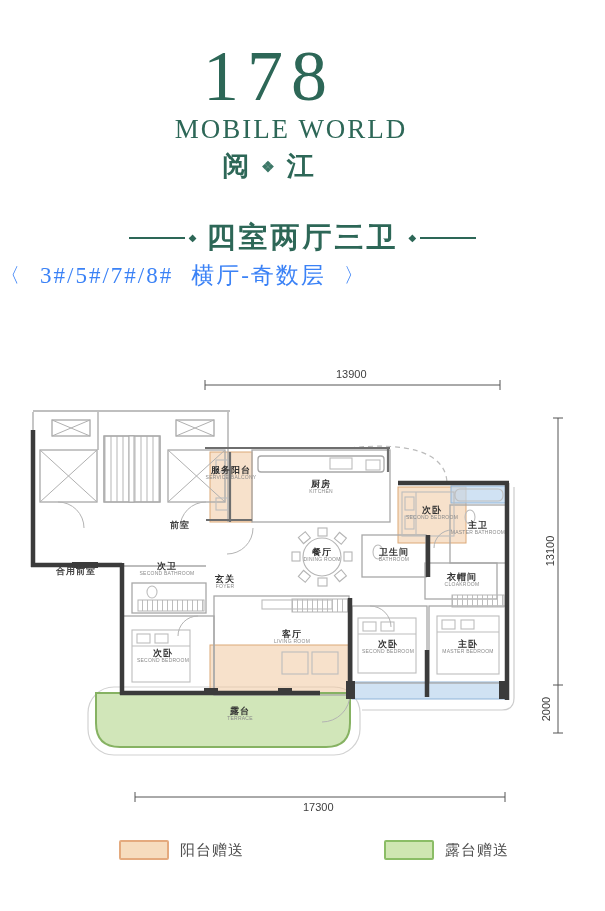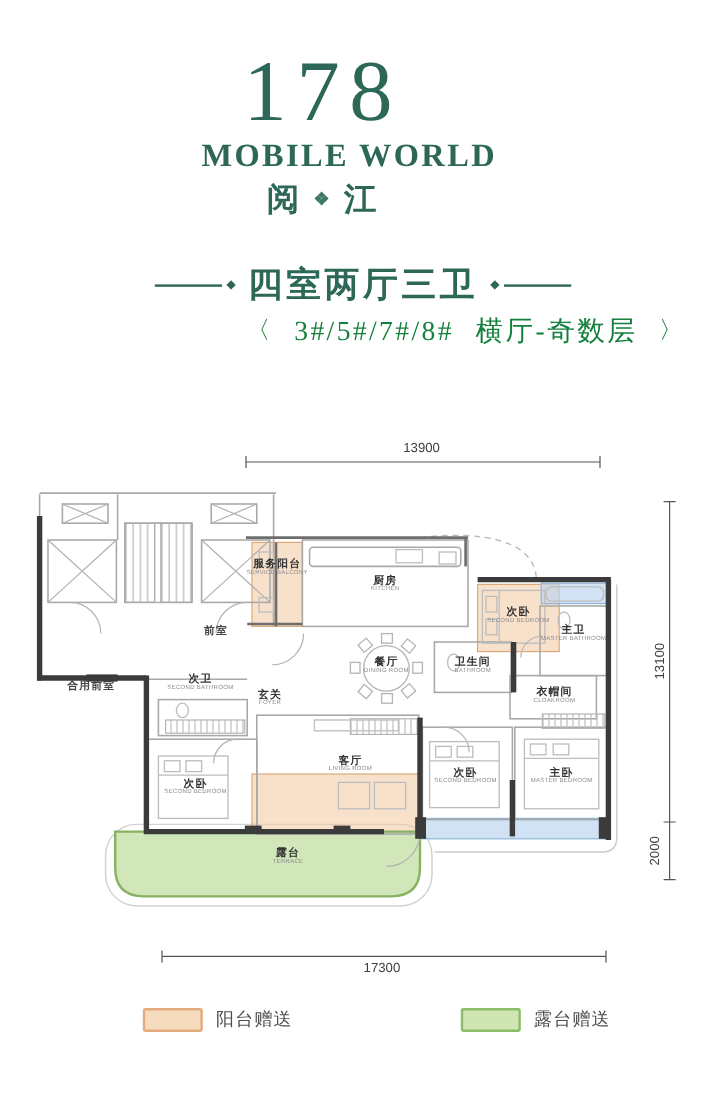--- a/index.html
+++ b/index.html
@@ -2,46 +2,46 @@
 <html><head>
 <meta charset="utf-8">
 <style>
   html,body{margin:0;padding:0;}
   body{width:605px;height:911px;background:#ffffff;font-family:"Liberation Sans",sans-serif;overflow:hidden;}
   .page{position:relative;width:605px;height:911px;background:#fff;}
 
   
   .logo{position:absolute;left:0;top:40px;width:538px;text-align:center;color:#2d6757;}
   .logo-number{font-family:"Liberation Serif",serif;font-size:72px;line-height:72px;letter-spacing:8px;font-weight:400;}
-  .logo-brand{font-family:"Liberation Serif",serif;font-size:27px;line-height:30px;letter-spacing:2px;font-weight:700;margin-top:2px;padding-left:44px;}
+  .logo-brand{font-family:"Liberation Serif",serif;font-size:27px;line-height:30px;letter-spacing:2px;font-weight:400;margin-top:2px;padding-left:44px;}
   .logo-cn{font-size:27px;line-height:32px;margin-top:6px;letter-spacing:2px;display:flex;align-items:center;justify-content:center;gap:10px;font-weight:600;}
   .logo-orn{font-size:15px;color:#3c7767;line-height:1;}
 
   
   .title-band{position:absolute;left:0;top:218px;width:605px;display:flex;align-items:center;justify-content:center;color:#2d6757;}
   .deco-line{display:inline-block;width:56px;border-top:2px solid #2d6757;}
   .deco-diamond{font-size:10px;margin:0 4px;line-height:1;}
   .title-text{font-size:29px;font-weight:700;letter-spacing:3px;margin:0 6px;}
-  .subtitle{position:absolute;left:0;top:260px;width:571px;text-align:right;color:#15803d;font-family:"Liberation Serif",serif;font-size:23px;letter-spacing:2px;}
+  .subtitle{position:absolute;left:0;top:260px;width:571px;text-align:left;color:#3b82f6;font-family:"Liberation Serif",serif;font-size:23px;letter-spacing:2px;}
   .subtitle .gap{display:inline-block;width:18px;}
   .subtitle .bracket{font-family:"Liberation Sans",sans-serif;font-size:20px;vertical-align:1px;}
 
   
   .rlabel{position:absolute;transform:translate(-50%,-50%);text-align:center;color:#333;white-space:nowrap;z-index:6;}
   .rlabel .cn{display:block;font-size:9px;font-weight:700;letter-spacing:1px;line-height:10px;}
   .rlabel .en{display:block;font-size:10px;color:#8a8a8a;transform:scale(.5);transform-origin:center top;letter-spacing:.5px;line-height:9px;}
   .rlabel.core .cn{color:#444;font-weight:700;font-size:9px;}
 
   
   .dim{position:absolute;font-size:11px;color:#3e3e3e;z-index:6;}
   .dim.vert{transform:rotate(-90deg);transform-origin:center center;}
 
   
   .legend{position:absolute;left:0;top:840px;width:605px;height:30px;z-index:6;}
-  .legend-item{position:absolute;display:flex;height:20px;}
+  .legend-item{position:absolute;display:flex;align-items:center;height:20px;}
   .legend-sw{width:46px;height:16px;border-radius:2px;margin-right:11px;}
   .sw-orange{background:#f6dcbe;border:2px solid #e4aa7e;}
   .sw-blue{background:#d9e7f6;border:2px solid #84aed6;}
   .sw-green{background:#cfe6b2;border:2px solid #8bbd66;}
   .legend-label{font-size:15px;color:#4f4f4f;letter-spacing:1px;}
 
   svg.planlayer{position:absolute;left:0;top:0;z-index:2;}
 </style>
 </head>
 <body>

